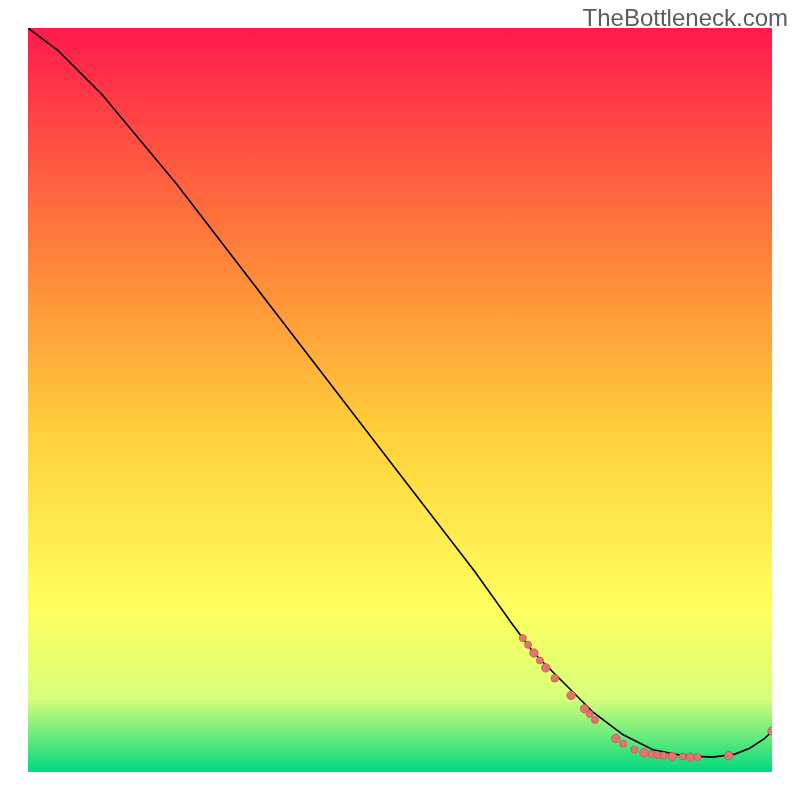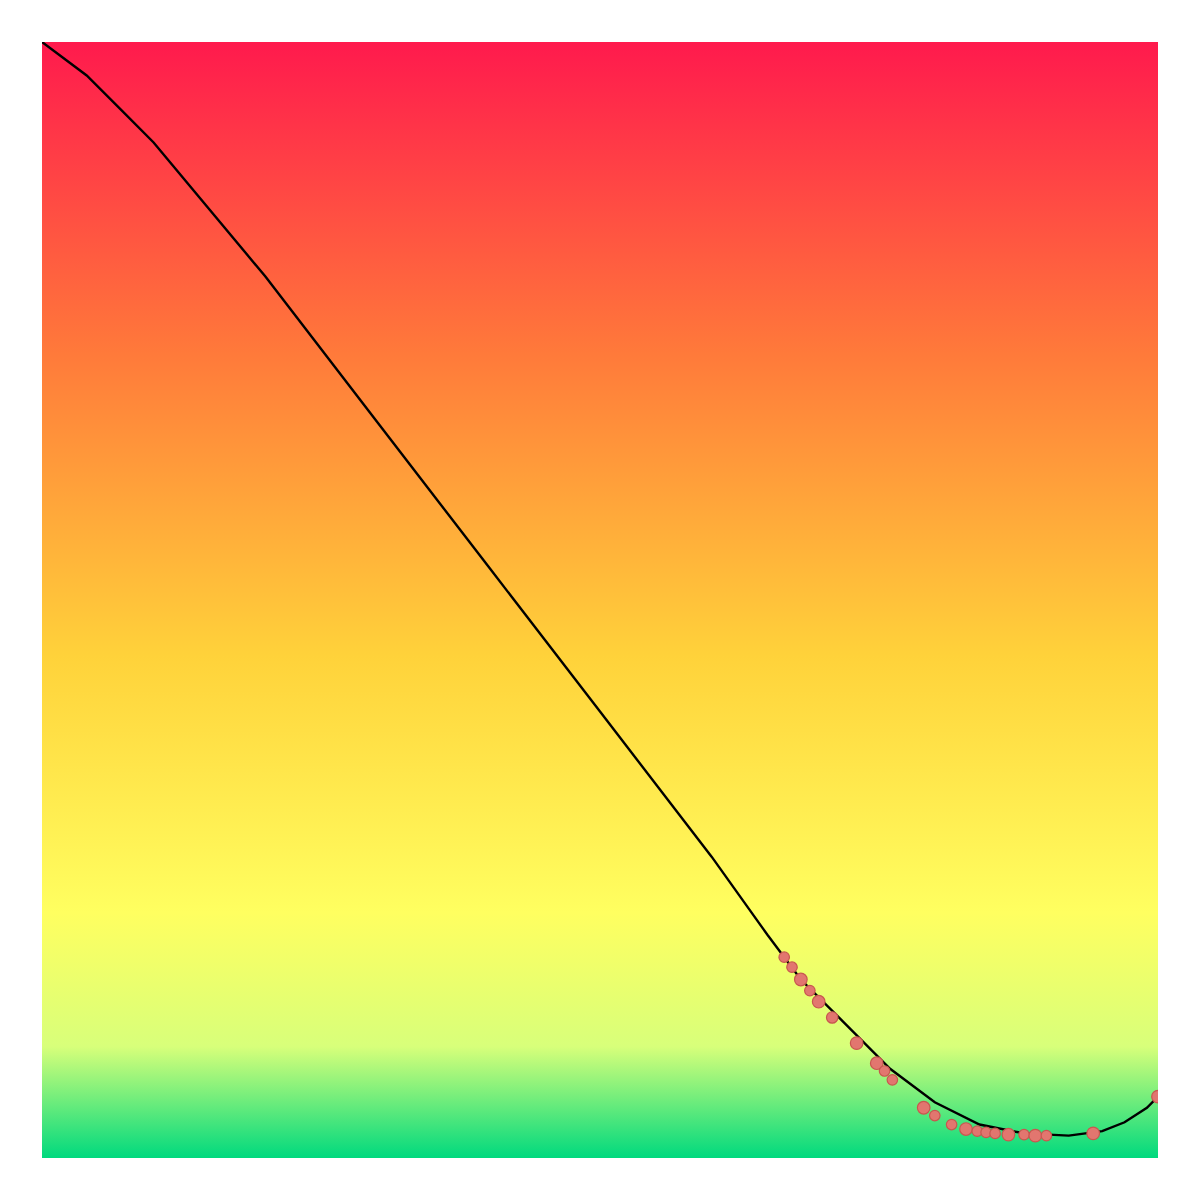--- a/index.html
+++ b/index.html
@@ -38,20 +38,21 @@
     display: block;
     width: 744px;
     height: 744px;
   }
 </style>
 </head>
 <body>
 
 <div class="stage">
 
+  <div class="watermark">TheBottleneck.com</div>
 
   <div class="plot-outer">
     <svg class="plot" viewBox="0 0 744 744">
       <defs>
         <linearGradient id="bg-grad" x1="0" y1="0" x2="0" y2="1">
           <stop id="g0" offset="0%" stop-color="#ff1a4d"></stop>
           <stop id="g1" offset="28%" stop-color="#ff7a3a"></stop>
           <stop id="g2" offset="55%" stop-color="#ffd23a"></stop>
           <stop id="g3" offset="78%" stop-color="#ffff60"></stop>
           <stop id="g4" offset="90%" stop-color="#d8ff7a"></stop>

